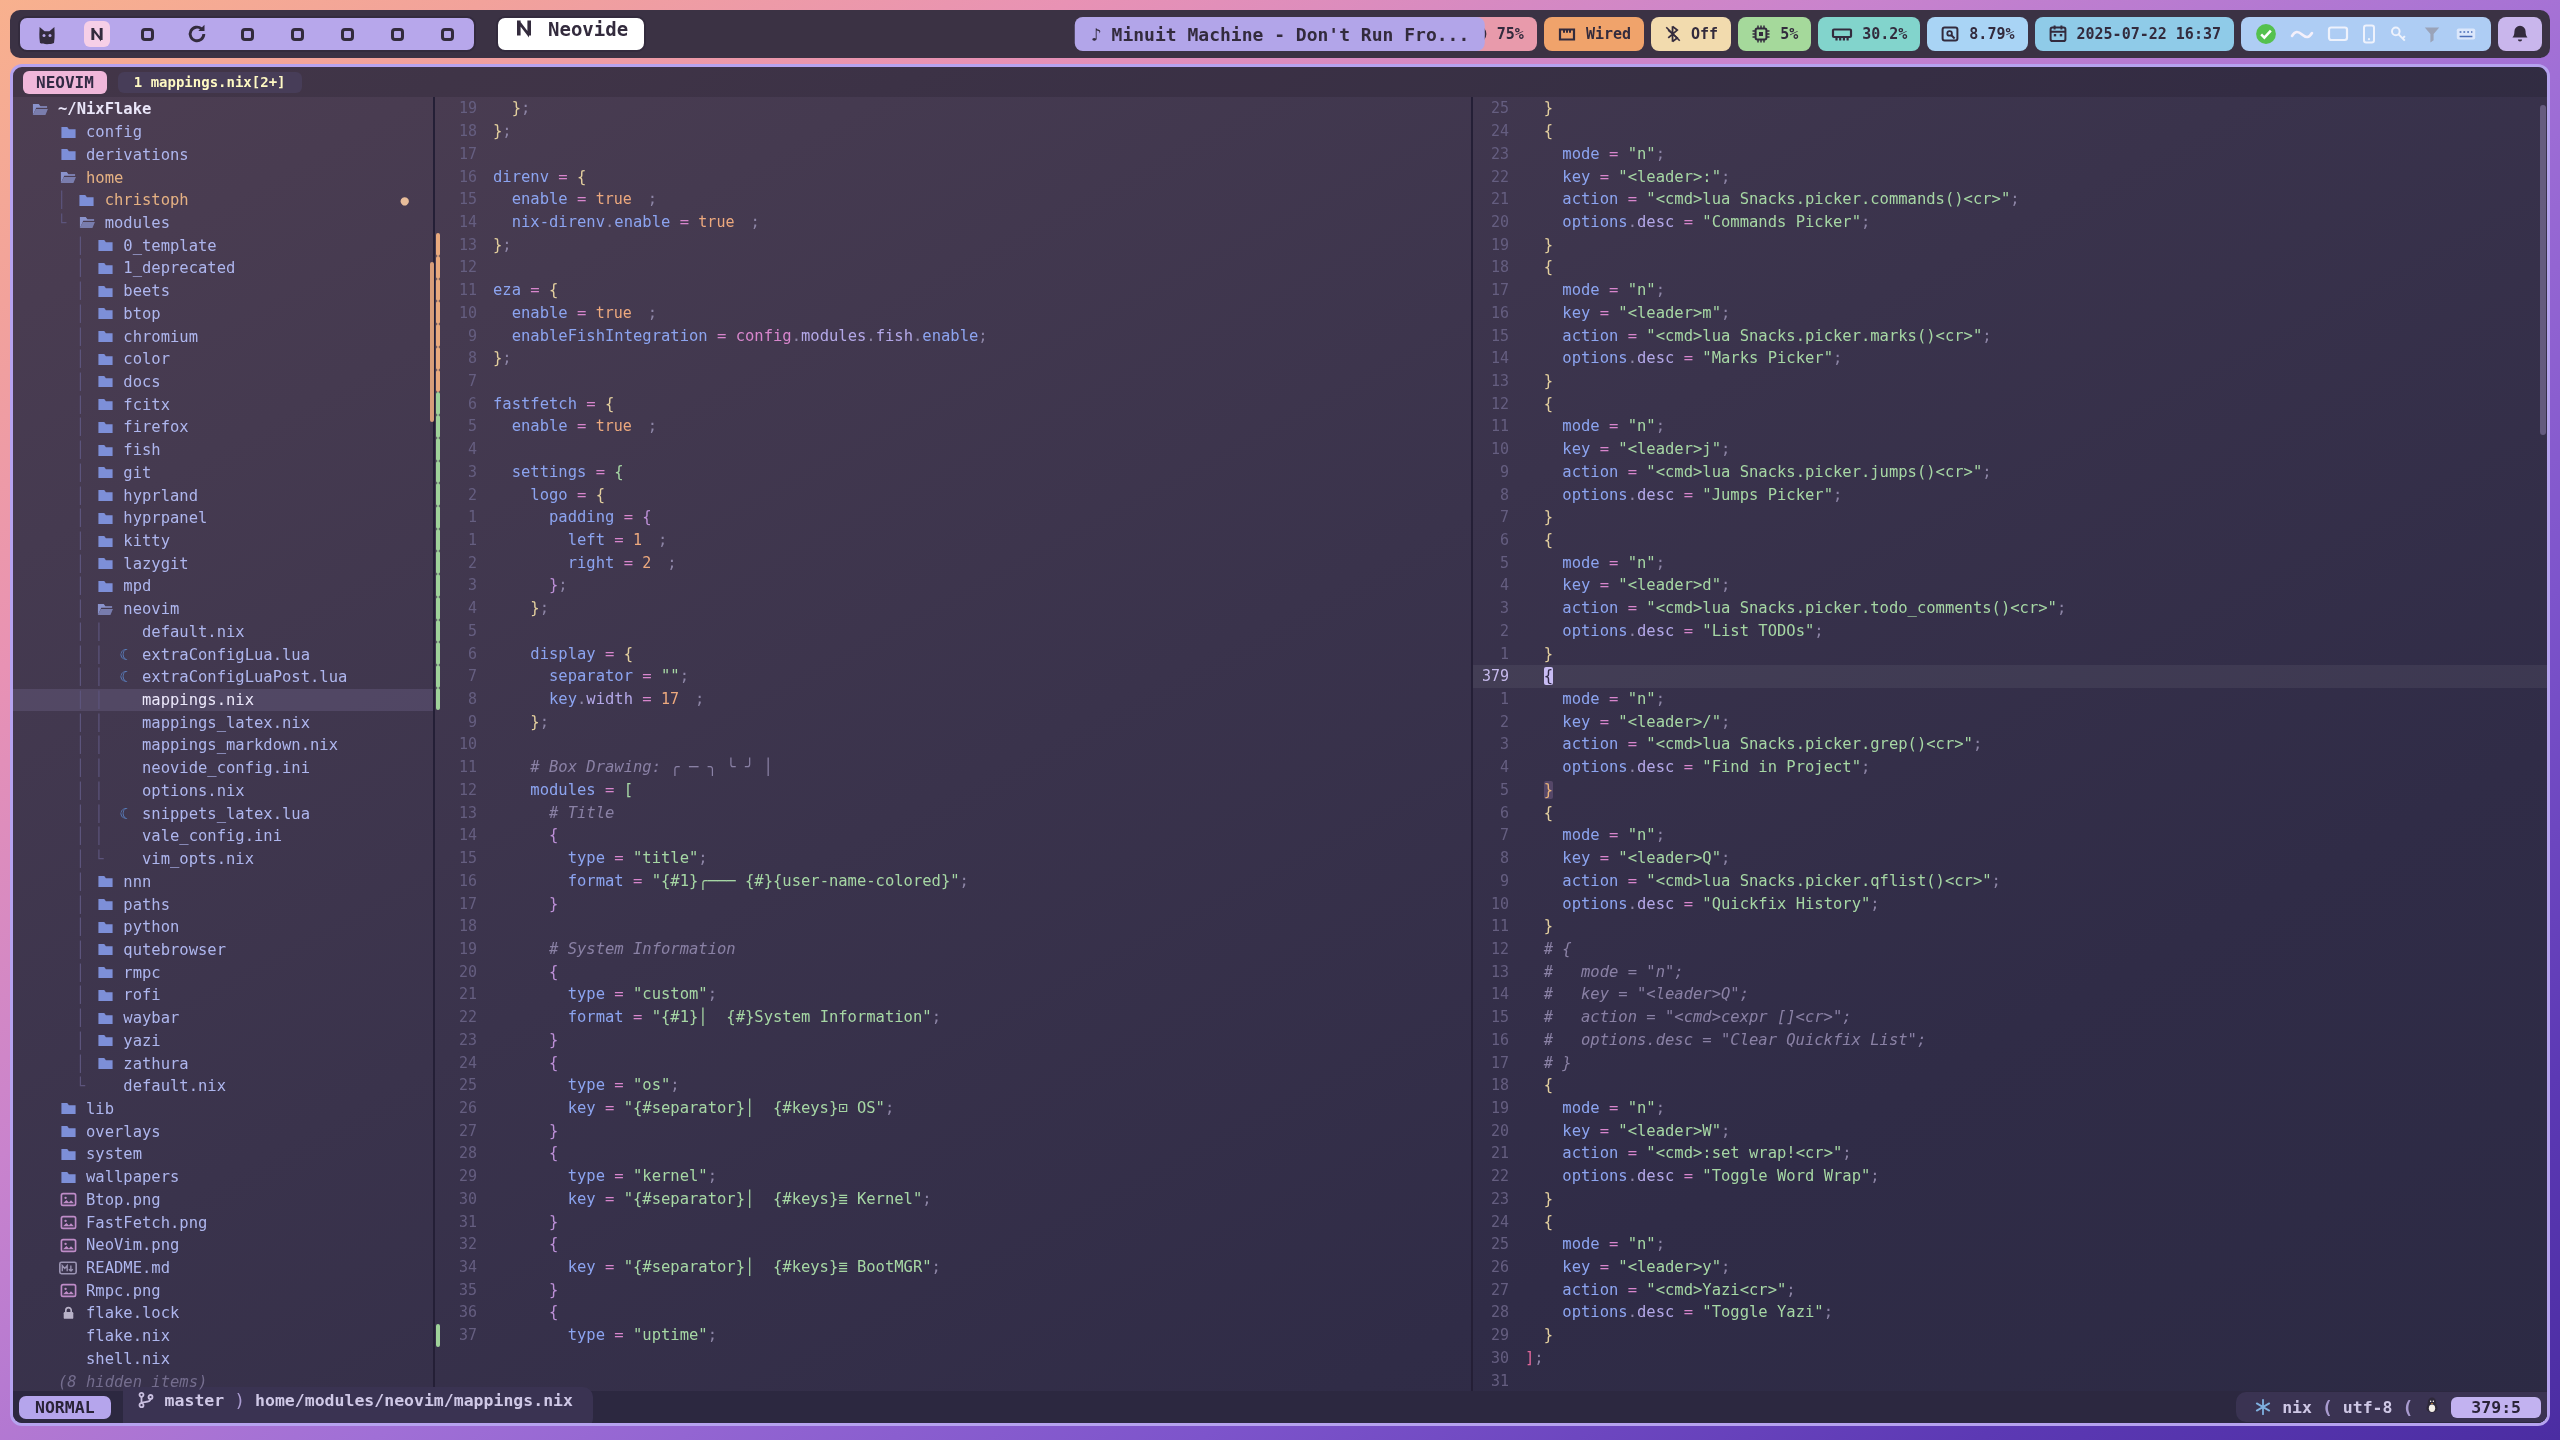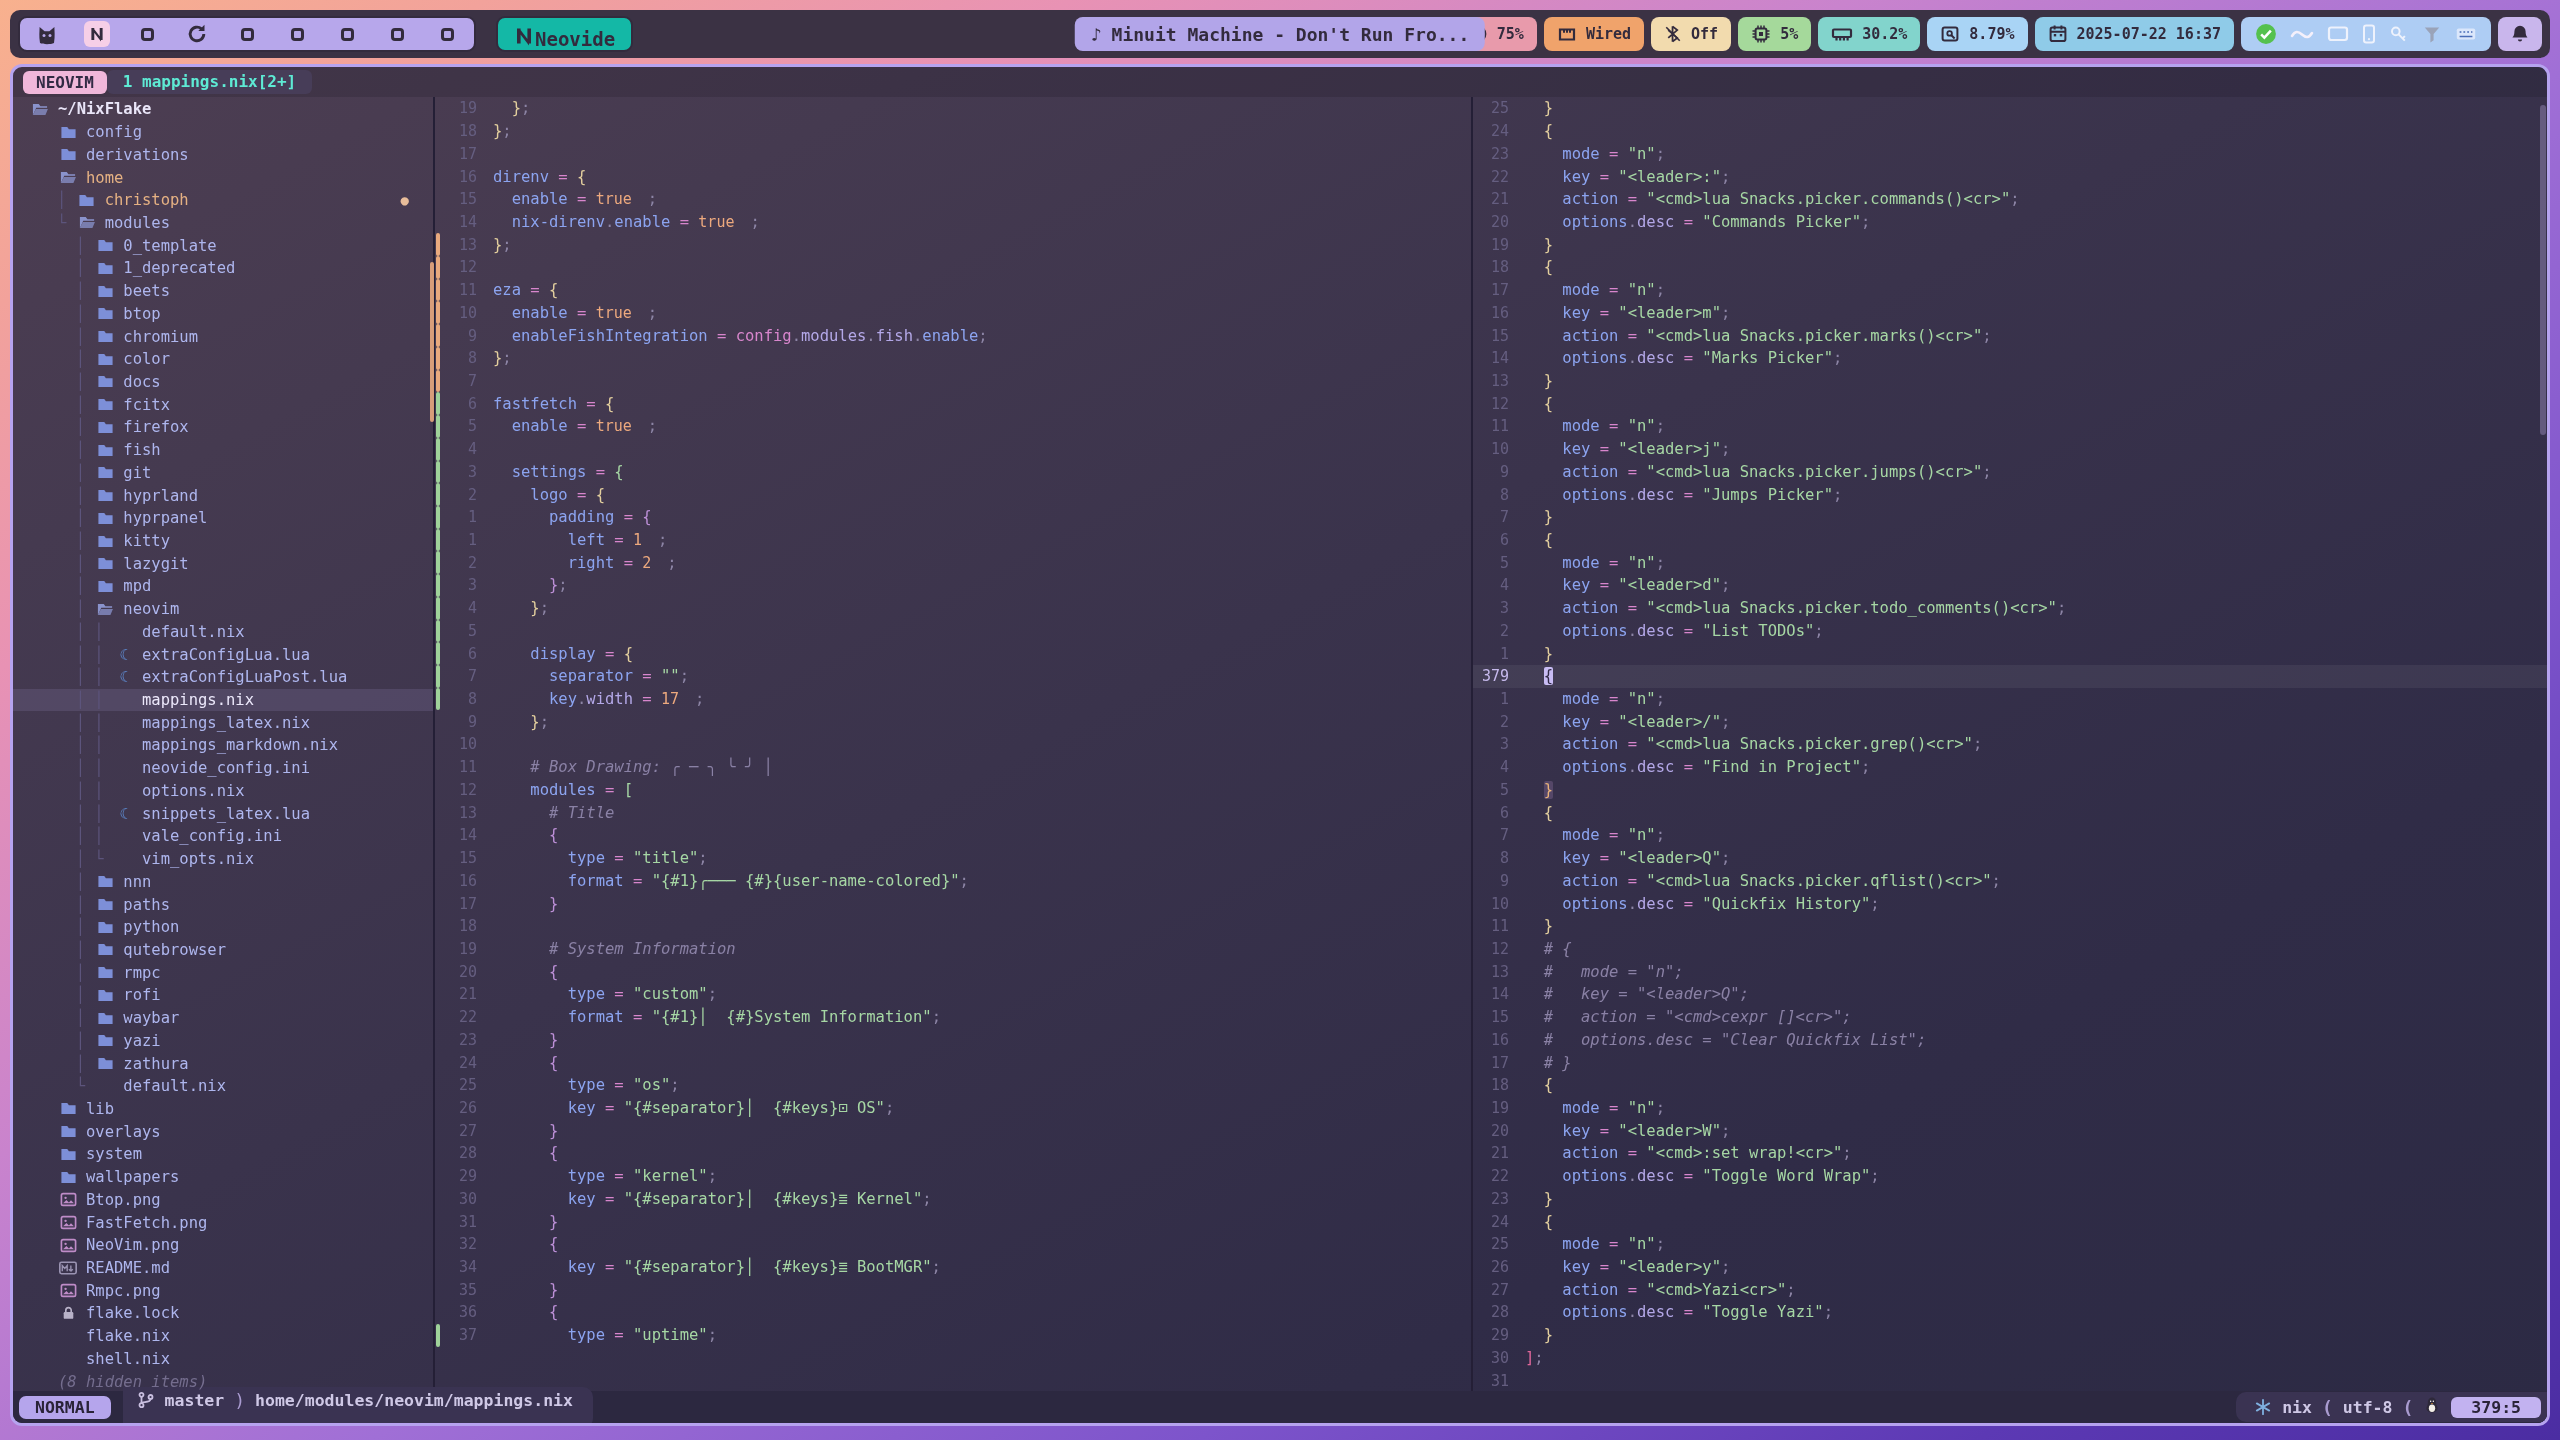--- a/index.html
+++ b/index.html
@@ -18,22 +18,22 @@
   .pillrow { display:flex; align-items:center; gap:10px; }
   .ws-pill {
     background:#b7a7eb; border:2px solid #332b3d; border-radius:9px;
     height:36px; display:flex; align-items:center; padding:0 14px; gap:24px;
   }
   .ws { width:26px; height:26px; display:flex; align-items:center; justify-content:center; color:#332b3d; border-radius:6px; font-weight:bold; font-size:19px;}
   .ws svg { display:block; }
   .ws.active { background:#f6cfe7; padding:2px 5px; }
   .ws-dot { width:13px; height:13px; border:3px solid #332b3d; border-radius:4px; }
   .title-pill {
-    background:#14b8a6; border:2px solid #332b3d; border-radius:9px;
-    height:36px; display:flex; align-items:flex-end; gap:1px; padding:0 16px;
+    background:#ffffff; border:2px solid #332b3d; border-radius:9px;
+    height:36px; display:flex; align-items:flex-start; gap:14px; padding:0 16px;
     color:#332b3d; font-weight:bold; font-size:19px; margin-left:10px;
   }
   .music-pill {
     position:absolute; left:50%; top:50%; transform:translate(-50%,-50%);
     background:#b2a5e9; border-radius:8px; height:34px;
     display:flex; align-items:center; gap:10px; padding:0 16px;
     color:#332b3d; font-weight:bold; font-size:18px;
   }
   .right-cluster { margin-left:auto; display:flex; align-items:center; gap:7px; }
   .stat-pill {
@@ -46,21 +46,21 @@
   .bell-pill { background:#c9b6ec; height:34px; border-radius:8px; display:flex; align-items:center; padding:0 12px; color:#332b3d; }
   
   .window {
     position:absolute; left:10px; top:64px; width:2540px; height:1362px;
     border:3px solid #b6a3ef; border-radius:12px;
     background:linear-gradient(152deg,#4d3e52 0%,#453a50 18%,#3a334c 45%,#302c47 75%,#2c2a44 100%);
     overflow:hidden; display:flex; flex-direction:column;
   }
   .tabline { height:30px; display:flex; align-items:center; background:rgba(20,14,30,0.18); flex:none; }
   .mode-tag { background:#f0b7da; color:#322a44; font-weight:bold; font-size:16px; padding:2px 13px; border-radius:6px; margin-left:10px; }
-  .tab { background:#473d58; color:#5eead4; font-weight:bold; font-size:16px; padding:2px 16px 3px; border-radius:6px; margin-left:0; }
+  .tab { background:#473d58; color:#fef9c3; font-weight:bold; font-size:14px; padding:2px 16px 3px; border-radius:6px; margin-left:11px; }
   .content { flex:1; display:flex; min-height:0; }
   .vsep { width:2px; background:#241f36; flex:none; }
   
   .tree { width:420px; flex:none; padding:1px 0 0 0; position:relative; font-size:15.5px; }
   .trow { height:22.73px; display:flex; align-items:center; padding:0 10px 0 16px; color:#aeb6ee; white-space:pre; position:relative; }
   .trow .guides { color:#5c547c; white-space:pre; }
   .trow .ficon { width:22px; flex:none; display:flex; align-items:center; justify-content:center; margin-right:7px; }
   .trow.sel { background:rgba(186,170,235,0.14); }
   .trow.sel .lbl { color:#ece8fb; }
   .trow.root .lbl { color:#e9e5f8; font-weight:bold; }

